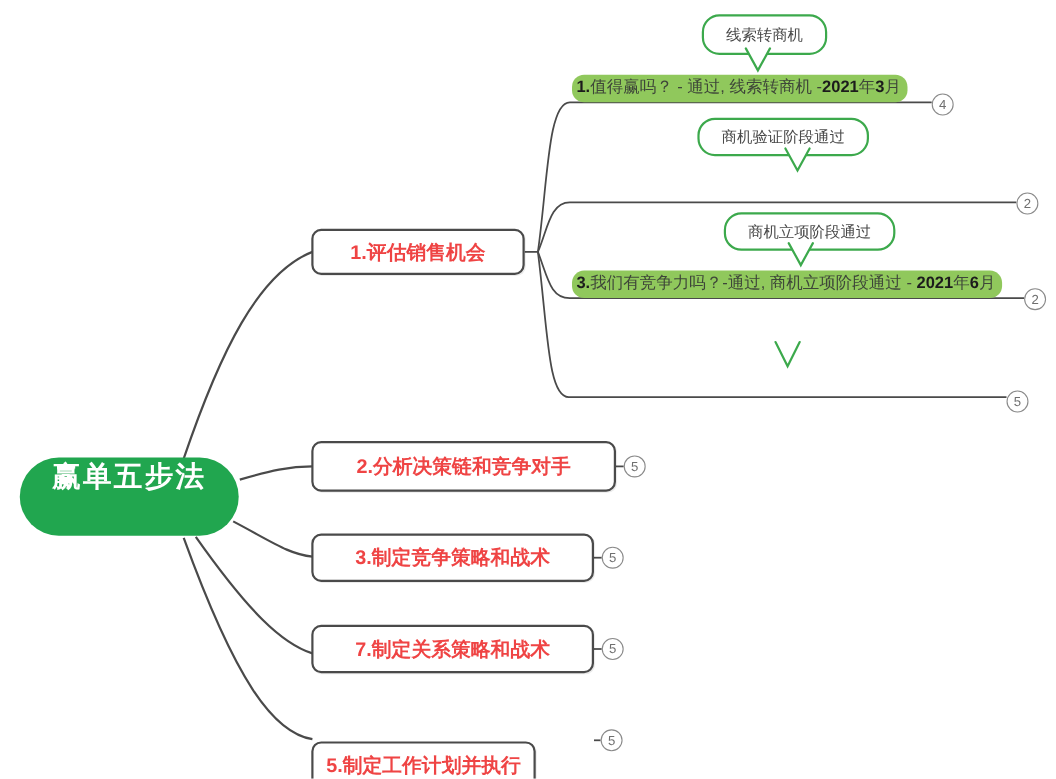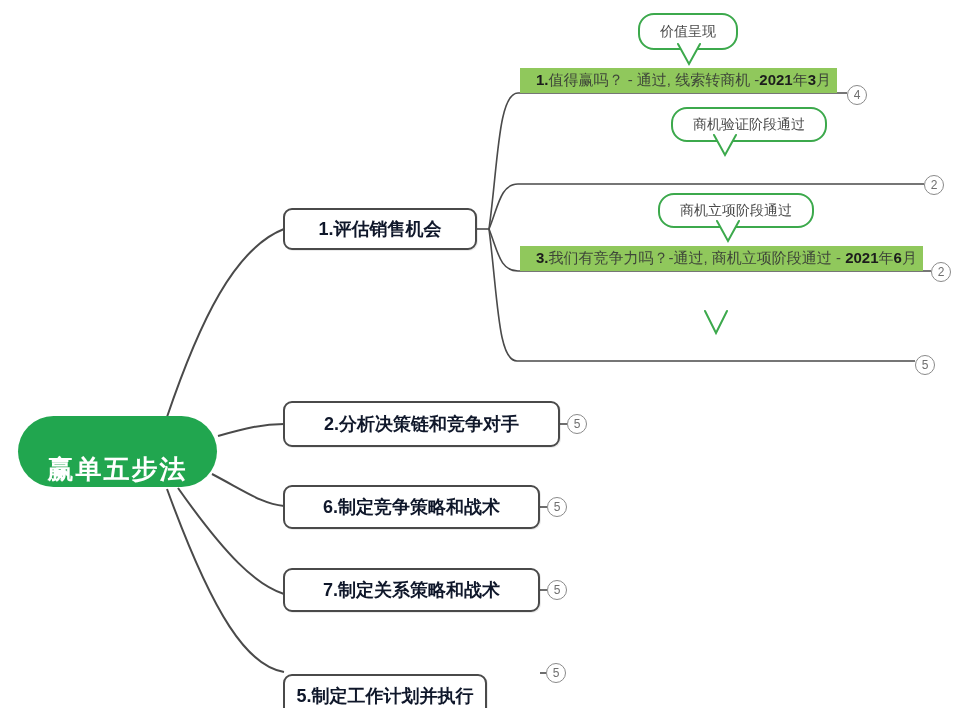--- a/index.html
+++ b/index.html
@@ -15,35 +15,35 @@
   body{font-family:"Liberation Sans","DejaVu Sans",sans-serif;}
   .canvas{position:relative;width:960px;height:708px;background:#fff;overflow:hidden;}
   .links{position:absolute;left:0;top:0;}
   .links path{fill:none;stroke:var(--line);}
   .links .main{stroke-width:2;}
   .links .sub{stroke-width:1.6;}
 
   .root{
     position:absolute;left:18px;top:416px;width:199px;height:71px;
     background:var(--root_fill);border-radius:36px;
-    display:flex;align-items:flex-end;justify-content:center;
+    display:flex;align-items:flex-start;justify-content:center;
   }
   .root span{color:#fff;font-weight:bold;font-size:26px;letter-spacing:2px;}
 
   .topic{
     position:absolute;background:#fff;
     border:2px solid var(--box_border);border-radius:9px;
     display:flex;align-items:center;justify-content:center;
     box-shadow:1px 1px 0 rgba(0,0,0,0.08);
   }
-  .topic span{font-weight:bold;font-size:18px;color:#0f172a;white-space:nowrap;}
+  .topic span{font-weight:bold;font-size:18px;color:#ef4444;white-space:nowrap;}
 
   .bar{
     position:absolute;background:var(--bar_fill);
-    padding:2px 6px 3px 16px;white-space:nowrap;
+    padding:2px 6px 3px 4px;white-space:nowrap;border-radius:11px;
   }
   .bar span{font-size:15px;line-height:20px;color:#3e4639;}
   .bar span b{color:#1c1c1c;}
 
   .callout{
     position:absolute;background:#fff;
     border:2px solid var(--callout_border);border-radius:16px;
     white-space:nowrap;color:#4a4a4a;font-size:14px;line-height:19px;
   }
   .c1{padding:7px 20px;}
@@ -84,44 +84,44 @@
     <span>赢单五步法</span>
   </div>
 
   <div class="topic" style="left:283px;top:208px;width:194px;height:42px">
     <span>1.评估销售机会</span>
   </div>
   <div class="topic" style="left:283px;top:401px;width:277px;height:46px">
     <span>2.分析决策链和竞争对手</span>
   </div>
   <div class="topic" style="left:283px;top:485px;width:257px;height:44px">
-    <span>6.制定竞争策略和战术</span>
+    <span>3.制定竞争策略和战术</span>
   </div>
   <div class="topic" style="left:283px;top:568px;width:257px;height:44px">
     <span>7.制定关系策略和战术</span>
   </div>
   <div class="topic" style="left:283px;top:674px;width:204px;height:44px">
     <span>5.制定工作计划并执行</span>
   </div>
 
   <div class="bar" style="left:520px;top:68px">
     <span class="rich"><b>1.</b>值得赢吗？ - 通过, 线索转商机 -<b>2021</b>年<b>3</b>月</span>
   </div>
   <div class="bar" style="left:520px;top:246px">
     <span class="rich"><b>3.</b>我们有竞争力吗？-通过, 商机立项阶段通过 - <b>2021</b>年<b>6</b>月</span>
   </div>
 
   <div class="callout c1" style="left:638px;top:13px">
-    <span>价值呈现</span>
+    <span>线索转商机</span>
   </div>
   <svg class="tail" style="left:676px;top:44px" width="26" height="22">
       <path d="M2,0 L13,20 L24,0"></path>
     </svg>
 
-  <div class="callout c2" style="left:671px;top:107px">
+  <div class="callout c2" style="left:634px;top:107px">
     <span>商机验证阶段通过</span>
   </div>
   <svg class="tail" style="left:712px;top:135px" width="26" height="22">
       <path d="M2,0 L13,20 L24,0"></path>
     </svg>
 
   <div class="callout c3" style="left:658px;top:193px">
     <span>商机立项阶段通过</span>
   </div>
   <svg class="tail" style="left:715px;top:221px" width="26" height="22">

